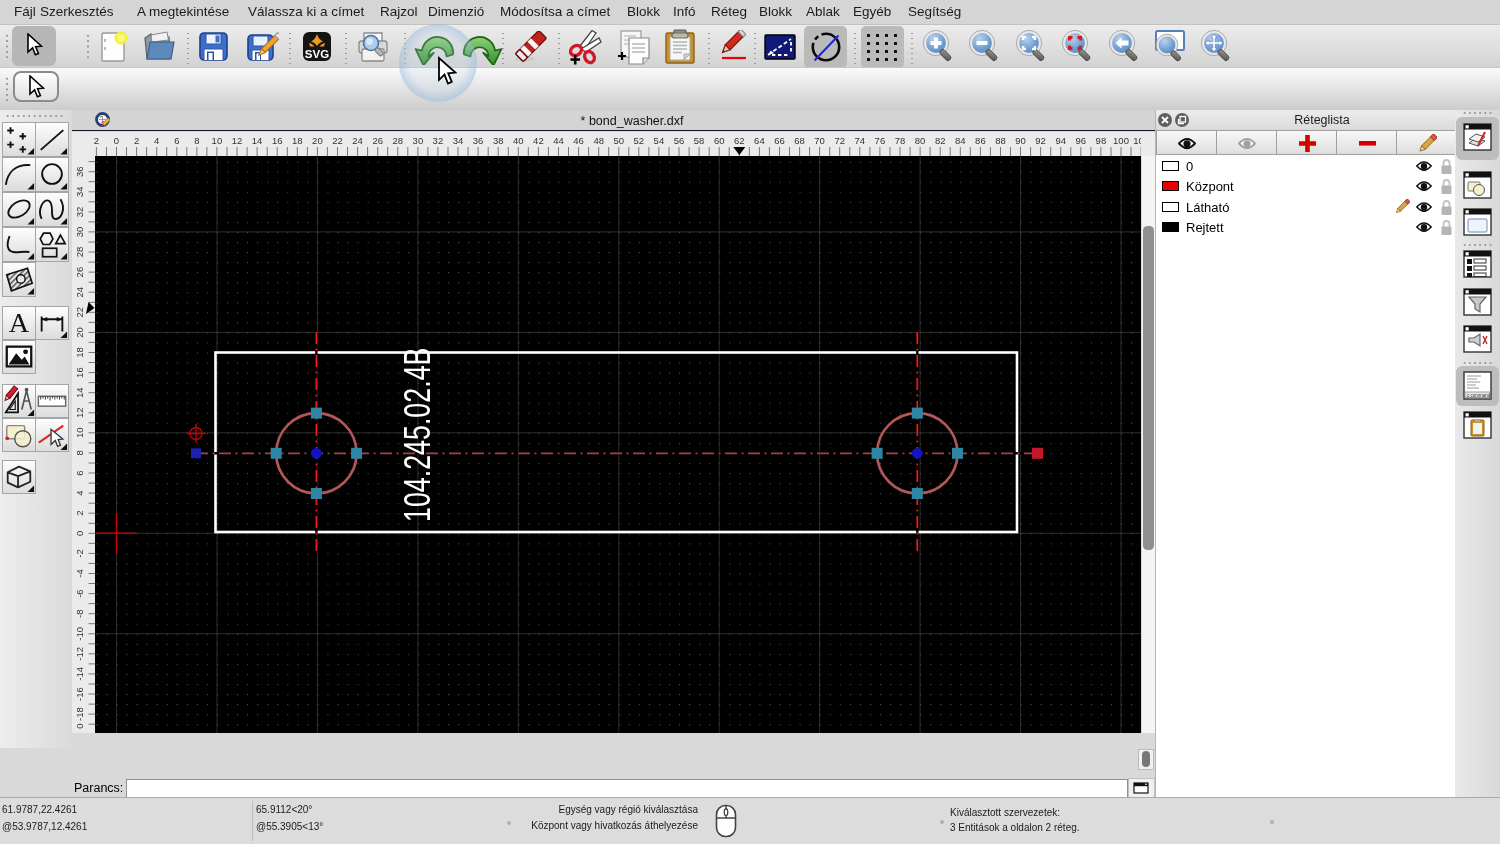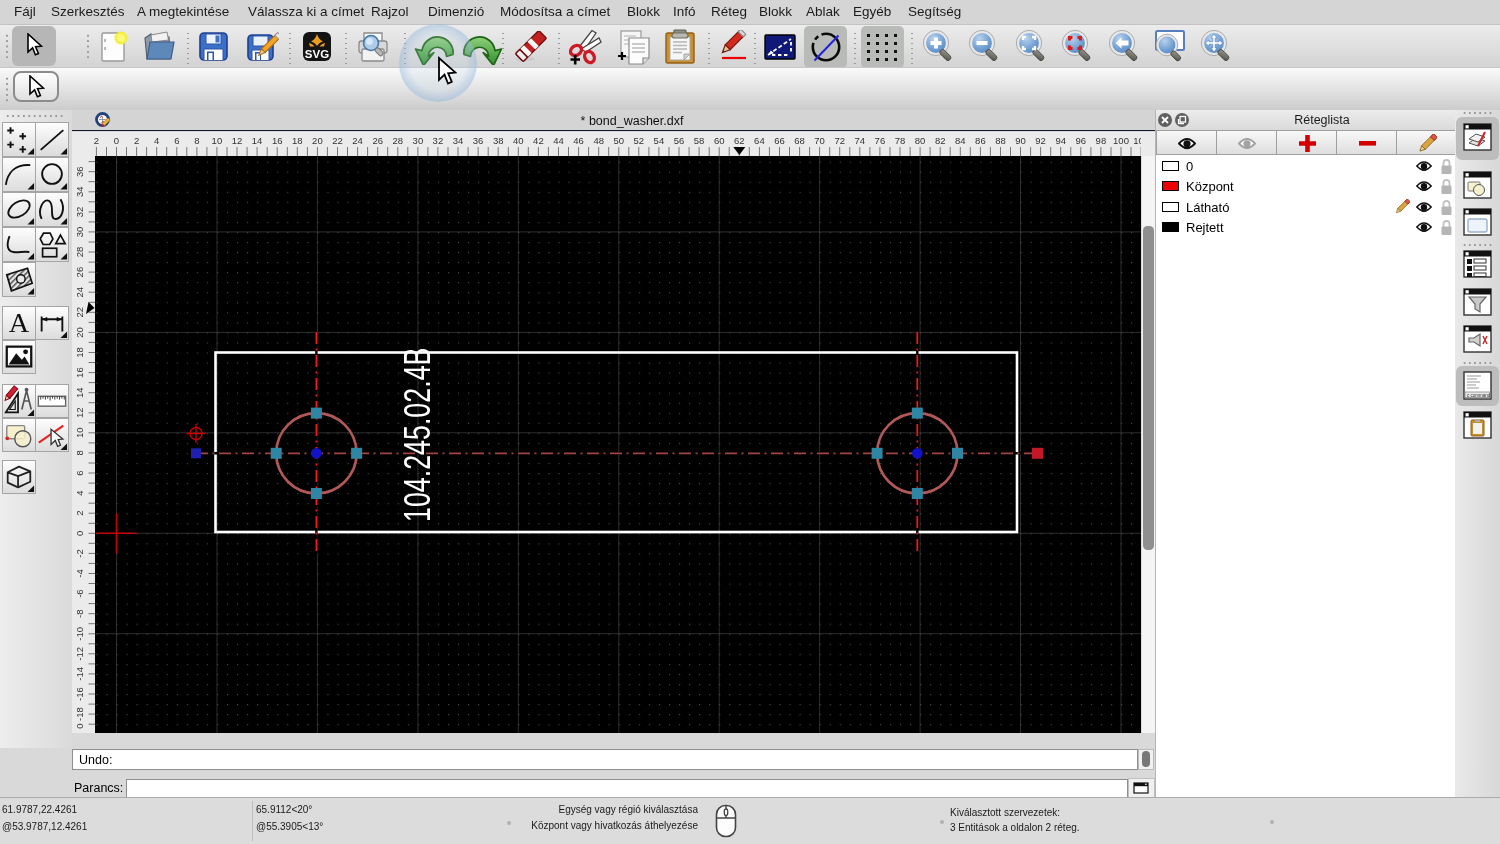--- a/index.html
+++ b/index.html
@@ -60,24 +60,24 @@
 #statusbar .st { position:absolute; font-size:10px; color:#1a1a1a; white-space:nowrap; }
 .stsep { position:absolute; top:3px; width:1px; height:40px; background:#bdbdbd; }
 .stdot { position:absolute; width:4px; height:4px; border-radius:2px; background:#b0b0b0; }
 </style>
 </head>
 <body>
 <div id="root">
 
 <div id="menubar">
 <span style="left:14px">Fájl</span>
-<span style="left:51px">Szerkesztés</span>
+<span style="left:40px">Szerkesztés</span>
 <span style="left:137px">A megtekintése</span>
 <span style="left:248px">Válassza ki a címet</span>
-<span style="left:371px">Rajzol</span>
+<span style="left:380px">Rajzol</span>
 <span style="left:428px">Dimenzió</span>
 <span style="left:500px">Módosítsa a címet</span>
 <span style="left:627px">Blokk</span>
 <span style="left:673px">Infó</span>
 <span style="left:711px">Réteg</span>
 <span style="left:759px">Blokk</span>
 <span style="left:806px">Ablak</span>
 <span style="left:853px">Egyéb</span>
 <span style="left:908px">Segítség</span>
 </div>
@@ -733,23 +733,20 @@
 <text x="4" y="25.5" font-size="4.5" fill="#333" font-family="Liberation Sans">c  command</text>
 </svg>
 <svg style="position:absolute;left:8px;top:301px" width="29" height="30" viewBox="0 0 29 30">
         <use href="#winf"></use>
 <rect x="8" y="9" width="13" height="16" rx="1" fill="#c9902e" stroke="#916018" stroke-width="1"></rect>
         <rect x="10" y="12" width="9" height="11" fill="#f2f2f2"></rect>
         <rect x="12" y="8" width="5" height="3" fill="#aaa"></rect>
 </svg>
 </div>
 
-<div id="undofield">
-      <div id="undolabel">Undo:</div>
-    </div>
 <div id="undothumbzone">
       <div style="position:absolute;left:3px;top:1px;width:8px;height:16px;background:#777;border-radius:4px"></div>
     </div>
 <div id="parancslabel">Parancs:</div>
 <div id="parancsfield"></div>
 <div id="kbbtn">
       <svg style="position:absolute;left:4px;top:3px" width="17" height="13" viewBox="0 0 17 13">
 <rect x="1" y="1" width="14" height="10" fill="#fff" stroke="#111" stroke-width="1.2"></rect>
 <rect x="1" y="1" width="14" height="3.2" fill="#111"></rect>
         <rect x="12.2" y="1.6" width="1.4" height="1.4" fill="#fff"></rect>

